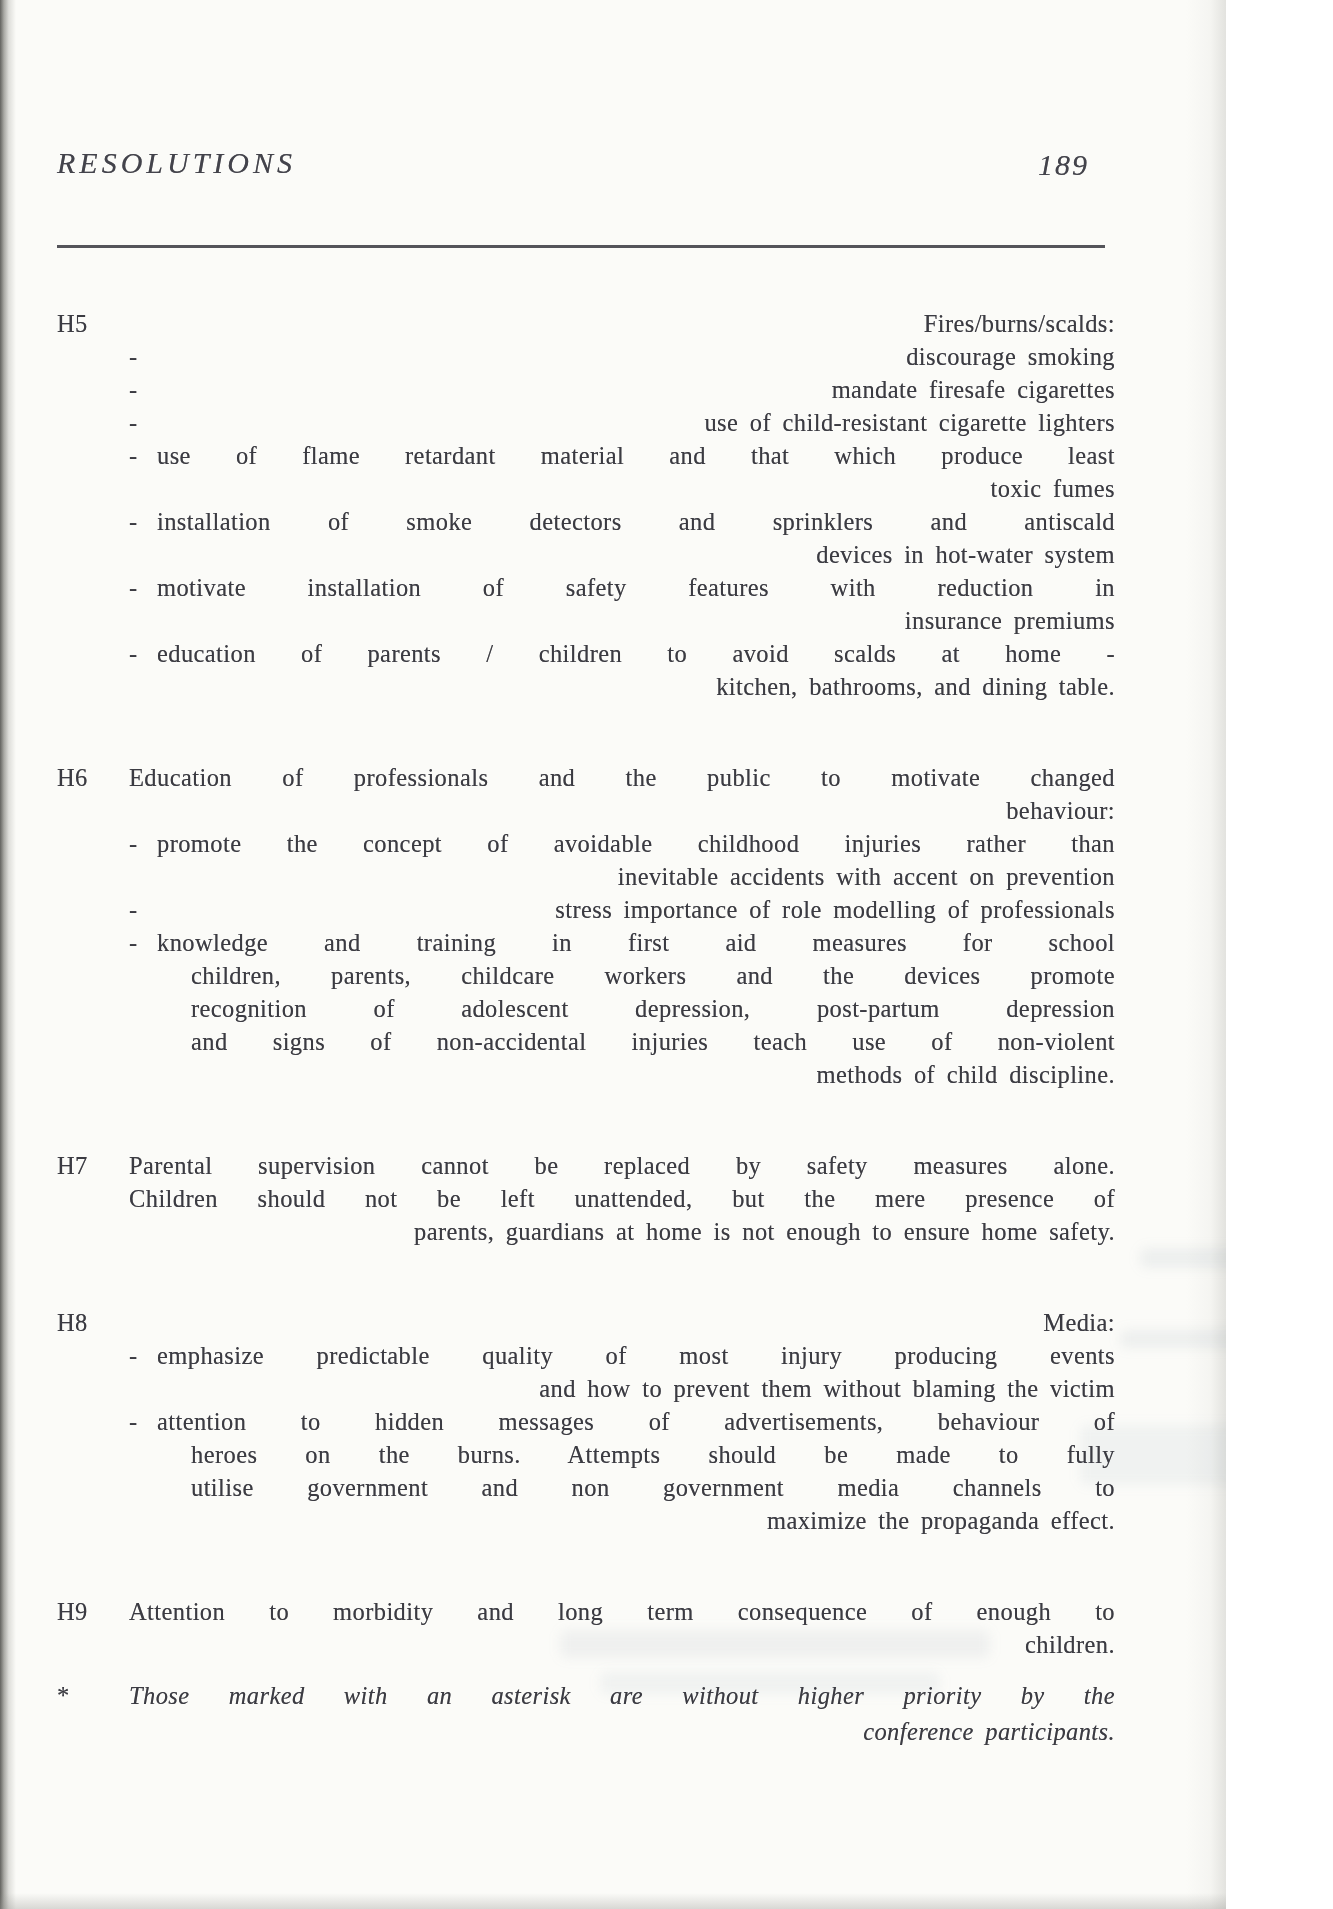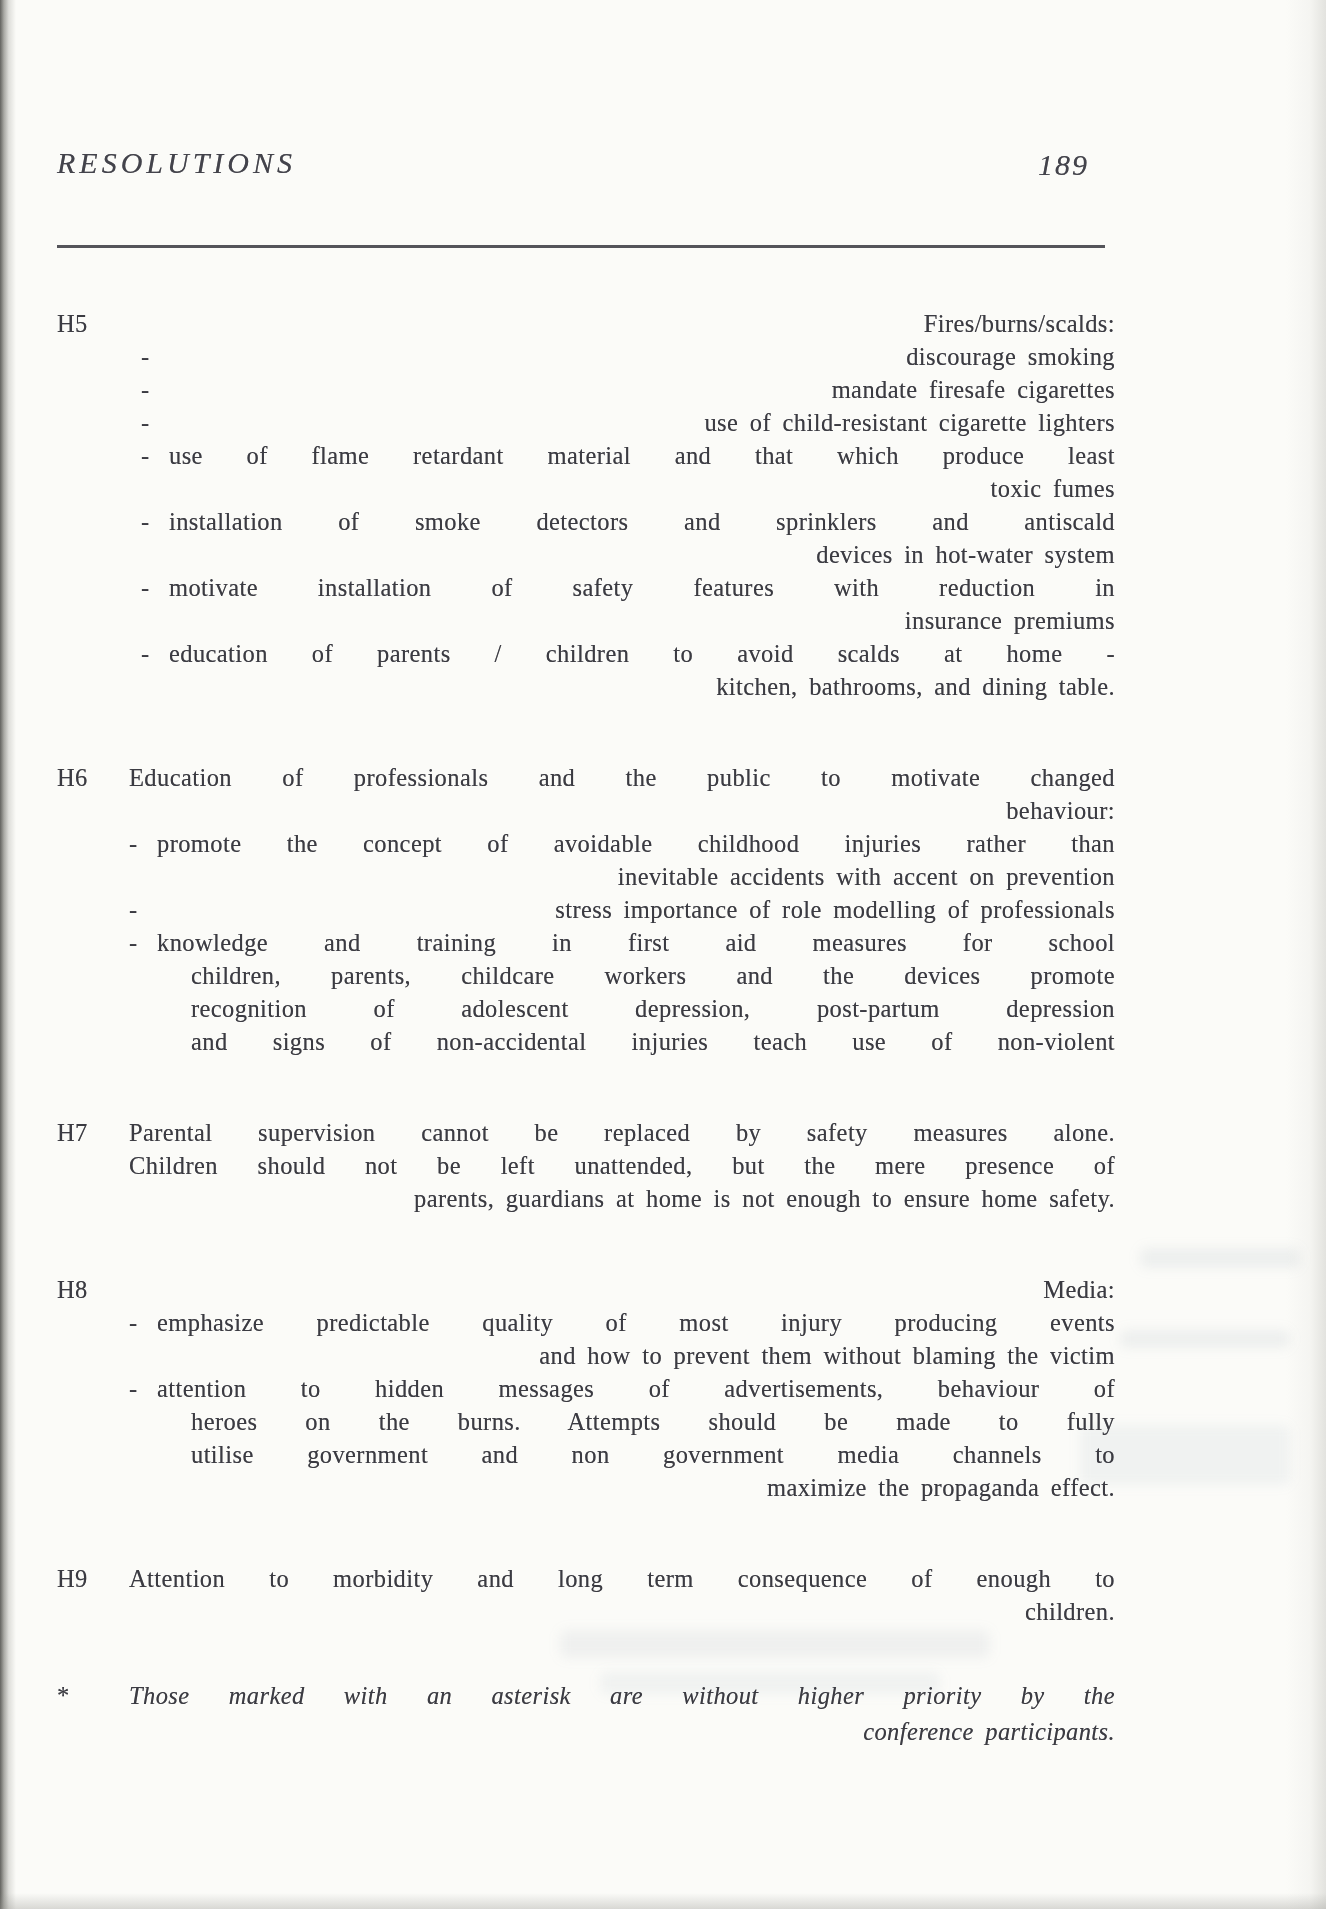--- a/index.html
+++ b/index.html
@@ -1,18 +1,18 @@
 <!DOCTYPE html>
 <html><head>
 <meta charset="utf-8">
 <style>
   html, body { margin: 0; padding: 0; background: #ffffff; }
   .page {
     position: relative;
-    width: 1326px;
+    width: 1226px;
     height: 1909px;
     background: #fbfbf8;
     font-family: "Liberation Serif", serif;
     color: #3b3b42;
     overflow: hidden;
     text-shadow: 0 0 0.5px rgba(59,59,66,0.55);
   }
   
   .scan-edge-left {
     position: absolute; left: 0; top: 0; bottom: 0; width: 16px;
@@ -45,21 +45,21 @@
     border-top: 3px solid #54545a;
   }
 
   
   .doc-body {
     position: absolute; top: 307px; left: 57px; width: 1058px;
     font-size: 24.5px; line-height: 33px;
     letter-spacing: 0.4px; word-spacing: 5px;
   }
   .resolution { display: flex; margin-top: 58px; }
-  .resolution:first-child { margin-top: 0; gap: 12px; }
+  .resolution:first-child { margin-top: 0; }
   .res-id { width: 72px; flex: none; }
   .res-content { flex: 1; min-width: 0; }
   .line { text-align: right; }
   .line.justify { text-align: justify; text-align-last: justify; }
   .bullet { display: flex; }
   .bullet-dash { width: 28px; flex: none; }
   .bullet-body { flex: 1; min-width: 0; }
   .bullet-body .line.cont { padding-left: 34px; }
 
   
@@ -162,20 +162,21 @@
               <div class="line">stress importance of role modelling of professionals</div>
             </div>
           </div>
           <div class="bullet">
             <span class="bullet-dash">-</span>
             <div class="bullet-body">
               <div class="line justify">knowledge and training in first aid measures for school</div>
               <div class="line justify cont">children, parents, childcare workers and the devices promote</div>
               <div class="line justify cont">recognition of adolescent depression, post-partum depression</div>
               <div class="line justify cont">and signs of non-accidental injuries teach use of non-violent</div>
+              <div class="line cont">methods of child discipline.</div>
             </div>
           </div>
         </div>
       </section>
       <section class="resolution">
         <div class="res-id">H7</div>
         <div class="res-content">
           <div class="line justify">Parental supervision cannot be replaced by safety measures alone.</div>
           <div class="line justify">Children should not be left unattended, but the mere presence of</div>
           <div class="line">parents, guardians at home is not enough to ensure home safety.</div>

